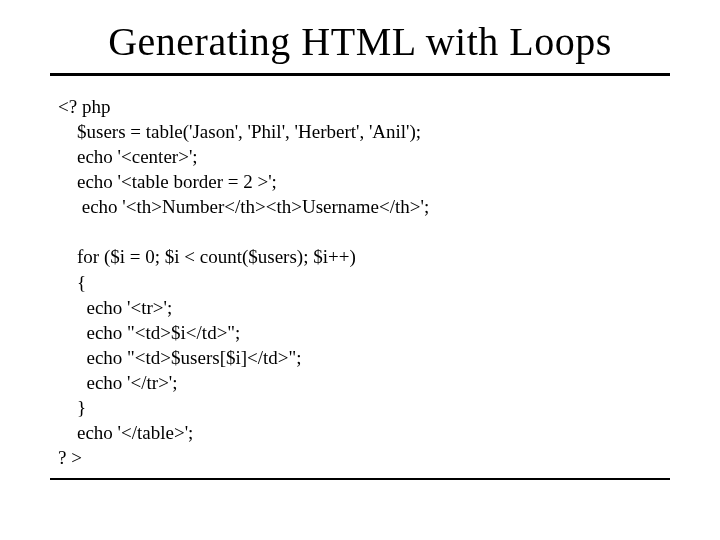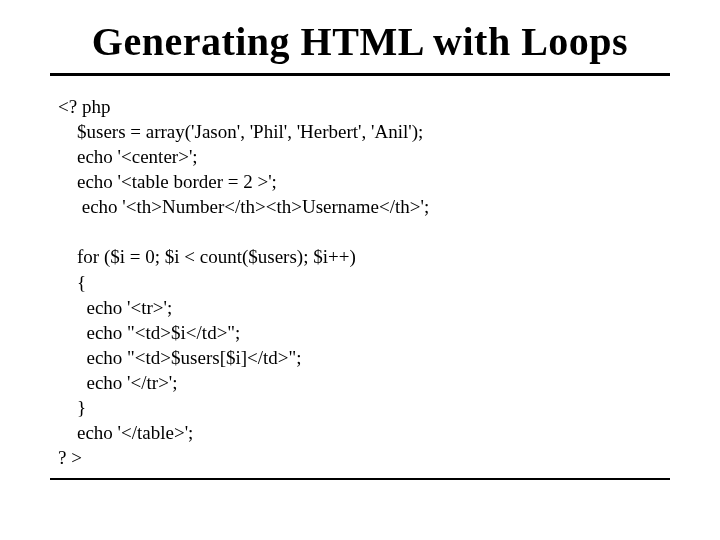--- a/index.html
+++ b/index.html
@@ -14,21 +14,21 @@
     }
     .slide {
       width: 720px;
       height: 540px;
       position: relative;
       box-sizing: border-box;
     }
     .title {
       text-align: center;
       font-size: 40px;
-      font-weight: bold;
+      font-weight: normal;
       color: #000;
       margin-top: 18px;
       margin-bottom: 8px;
       letter-spacing: 0.5px;
     }
     .hr-top {
       border: none;
       border-top: 3px solid #000;
       margin: 0 50px 0 50px;
     }
@@ -54,21 +54,21 @@
       color: #000066;
     }
   </style>
 </head>
 <body>
 
 <div class="slide">
   <div class="title">Generating HTML with Loops</div>
   <hr class="hr-top">
   <div class="content"><span>&lt;? php</span>
-<span>    $users = array('Jason', 'Phil', 'Herbert', 'Anil');</span>
+<span>    $users = table('Jason', 'Phil', 'Herbert', 'Anil');</span>
 <span>    echo '&lt;center&gt;';</span>
 <span>    echo '&lt;table border = 2 &gt;';</span>
 <span>     echo '&lt;th&gt;Number&lt;/th&gt;&lt;th&gt;Username&lt;/th&gt;';</span>
 <span></span>
 <span>    for ($i = 0; $i &lt; count($users); $i++)</span>
 <span>    {</span>
 <span>      echo '&lt;tr&gt;';</span>
 <span>      echo "&lt;td&gt;$i&lt;/td&gt;";</span>
 <span>      echo "&lt;td&gt;$users[$i]&lt;/td&gt;";</span>
 <span>      echo '&lt;/tr&gt;';</span>

